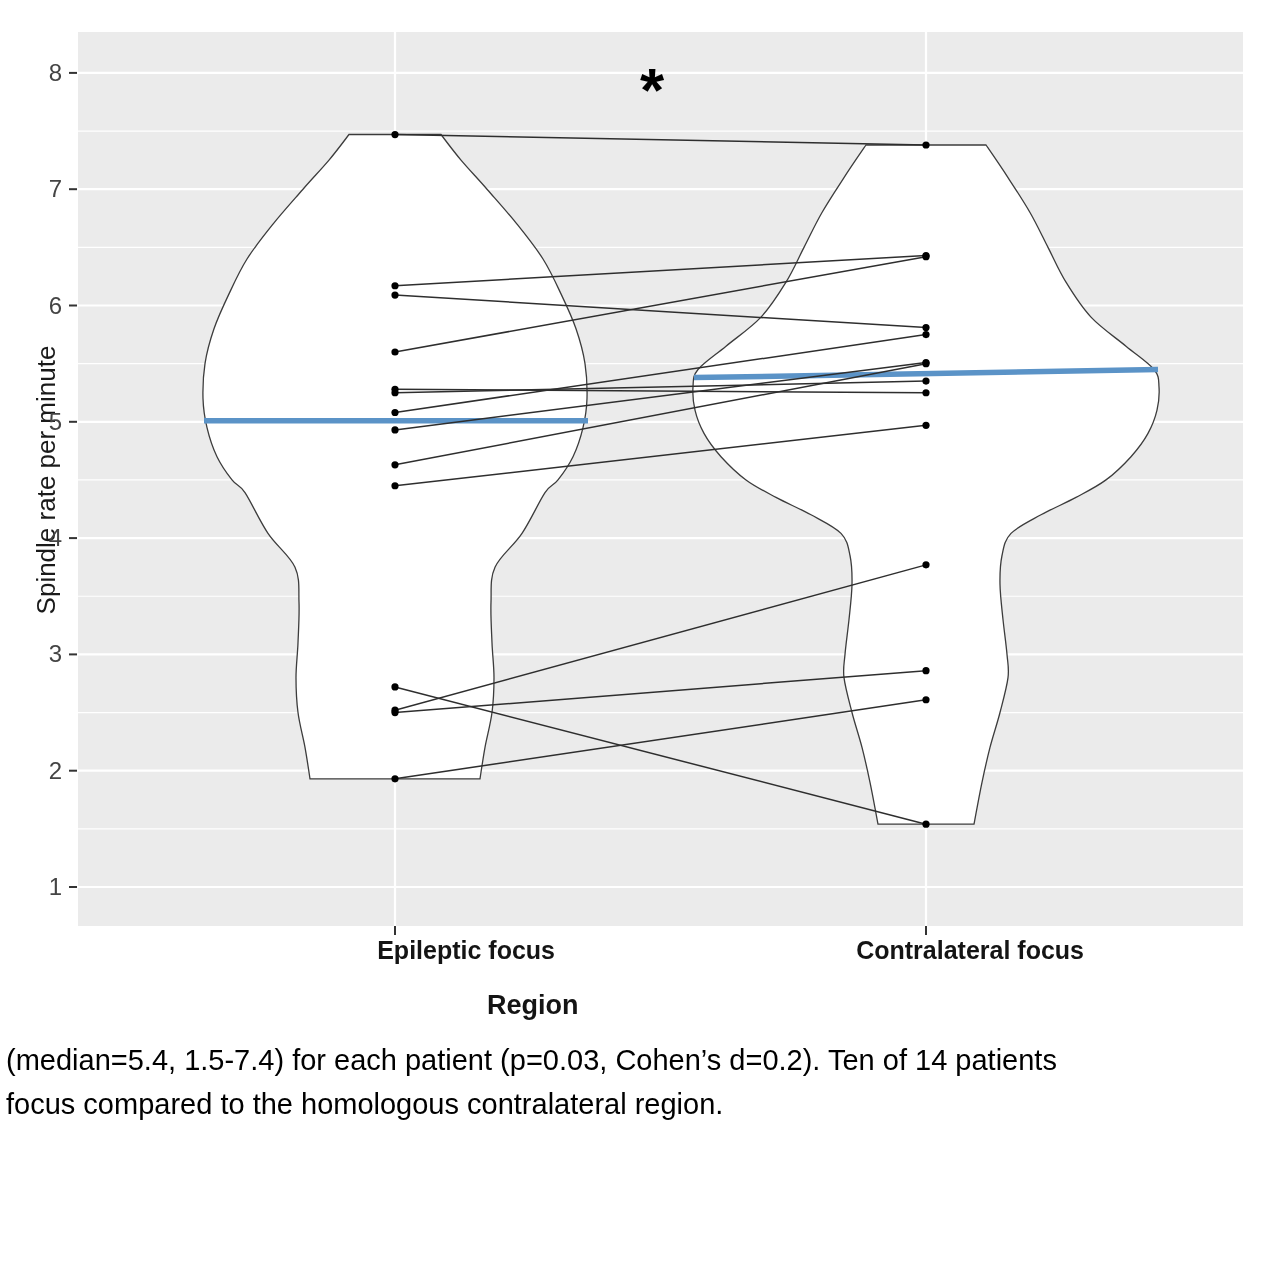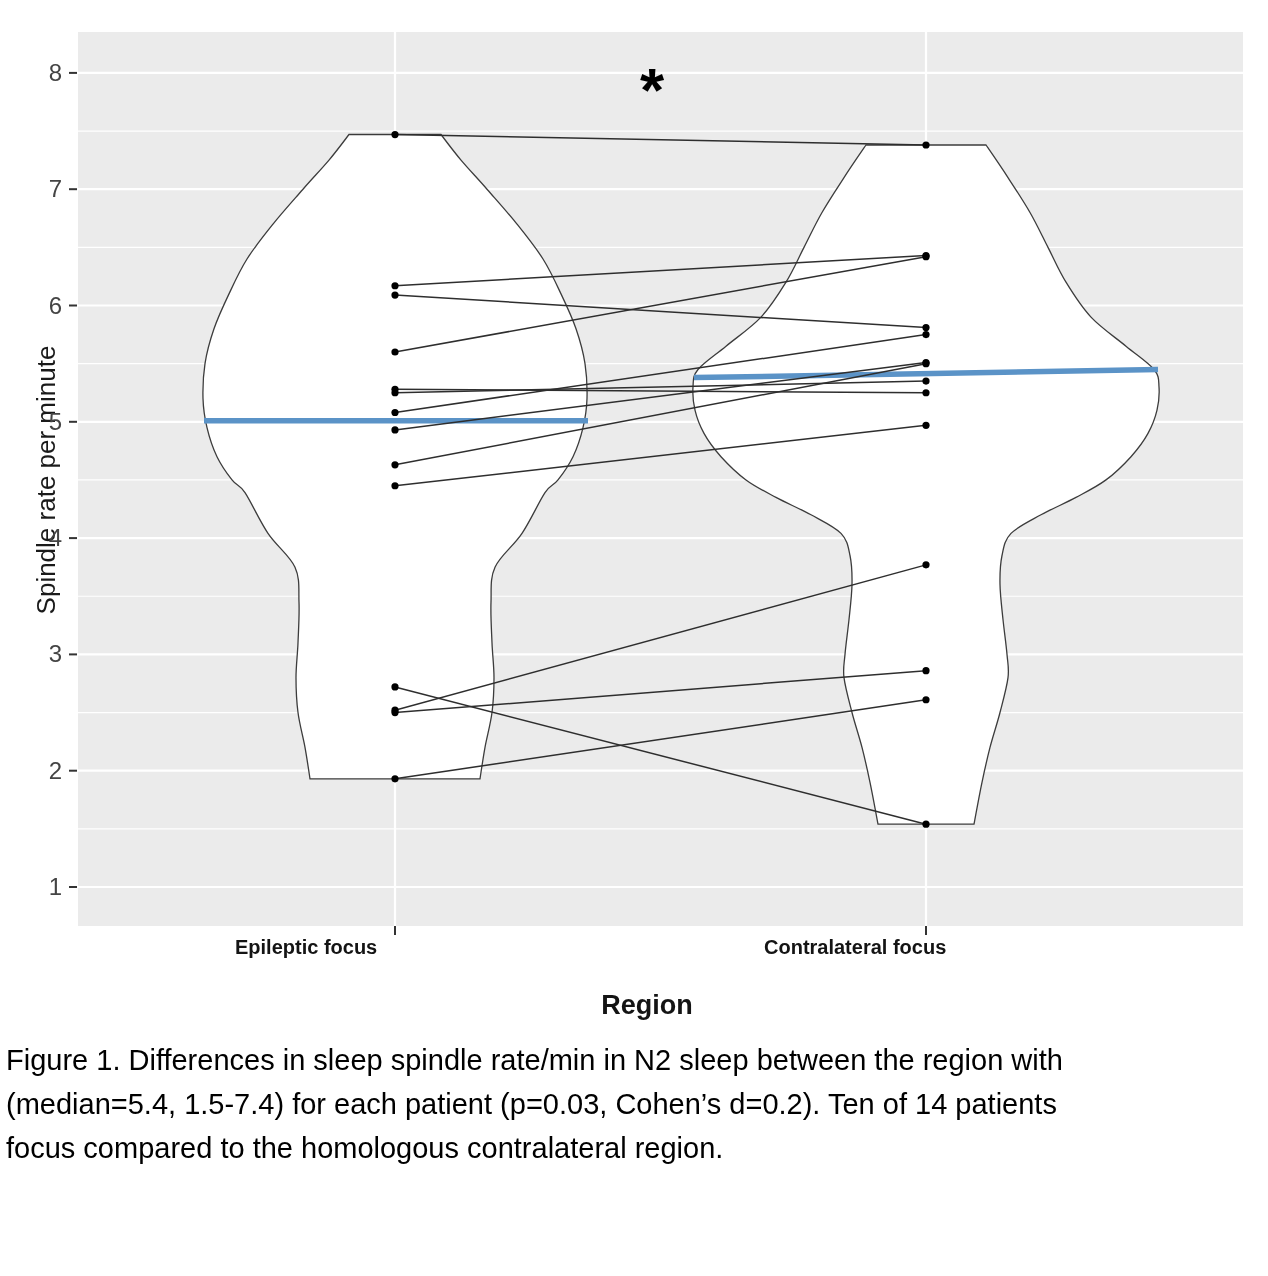--- a/index.html
+++ b/index.html
@@ -19,27 +19,27 @@
     position:absolute;left:-104px;top:465px;width:300px;height:30px;
     text-align:center;font-size:26px;color:#1a1a1a;
     transform:rotate(-90deg);
   }
   .asterisk{
     position:absolute;left:612px;top:58px;width:80px;height:64px;
     text-align:center;font-size:62px;line-height:64px;font-weight:bold;color:#000000;
   }
   .xlab{
     position:absolute;top:936px;width:320px;height:34px;
-    text-align:left;font-size:20px;font-weight:700;color:#141414;
+    text-align:right;font-size:25px;font-weight:700;color:#141414;
   }
   .xlab-left{left:235px;}
   .xlab-right{left:764px;}
   .xtitle{
     position:absolute;top:990px;left:487px;width:320px;height:36px;
-    text-align:center;font-size:27px;font-weight:700;color:#141414;
+    text-align:left;font-size:27px;font-weight:700;color:#141414;
   }
   .caption{
     position:absolute;left:6px;top:1038px;width:1258px;color:#000000;
   }
   .caption-line{
     font-size:29px;line-height:44px;white-space:nowrap;
   }
 </style>
 </head>
 <body>
@@ -137,18 +137,17 @@
     </div>
 
   <div class="asterisk">*</div>
 
   <div class="xlab xlab-left">Epileptic focus</div>
   <div class="xlab xlab-right">Contralateral focus</div>
 
   <div class="xtitle">Region</div>
 
   <div class="caption">
-    <div class="caption-line">Figure 1. Differences in sleep spindle rate/min in N2 sleep between the region with</div>
     <div class="caption-line">(median=5.4, 1.5-7.4) for each patient (p=0.03, Cohen’s d=0.2). Ten of 14 patients</div>
     <div class="caption-line">focus compared to the homologous contralateral region.</div>
   </div>
 
 </div>
 
 </body></html>

